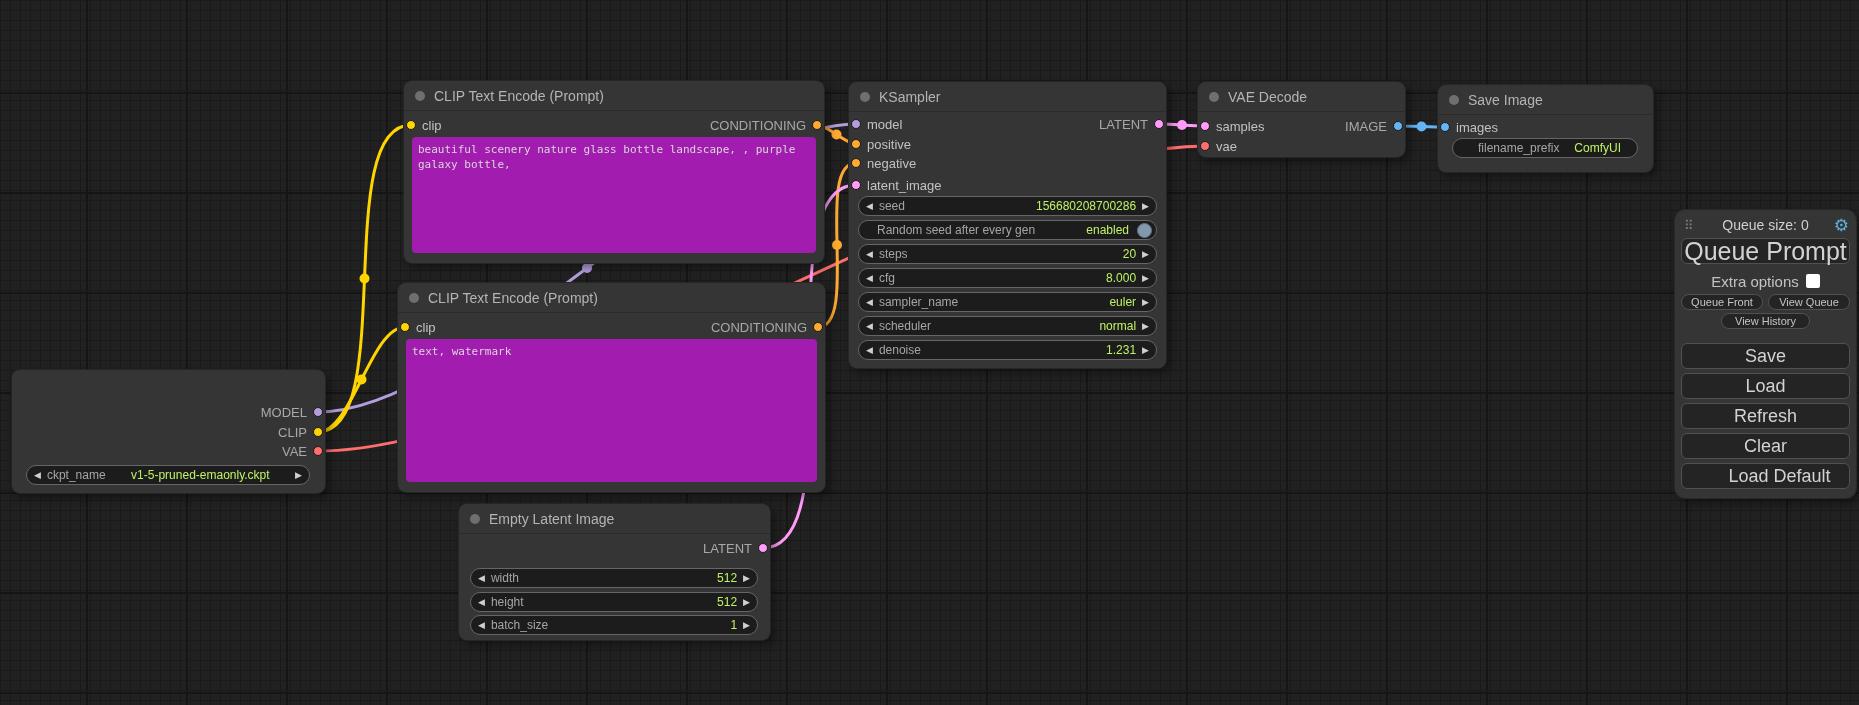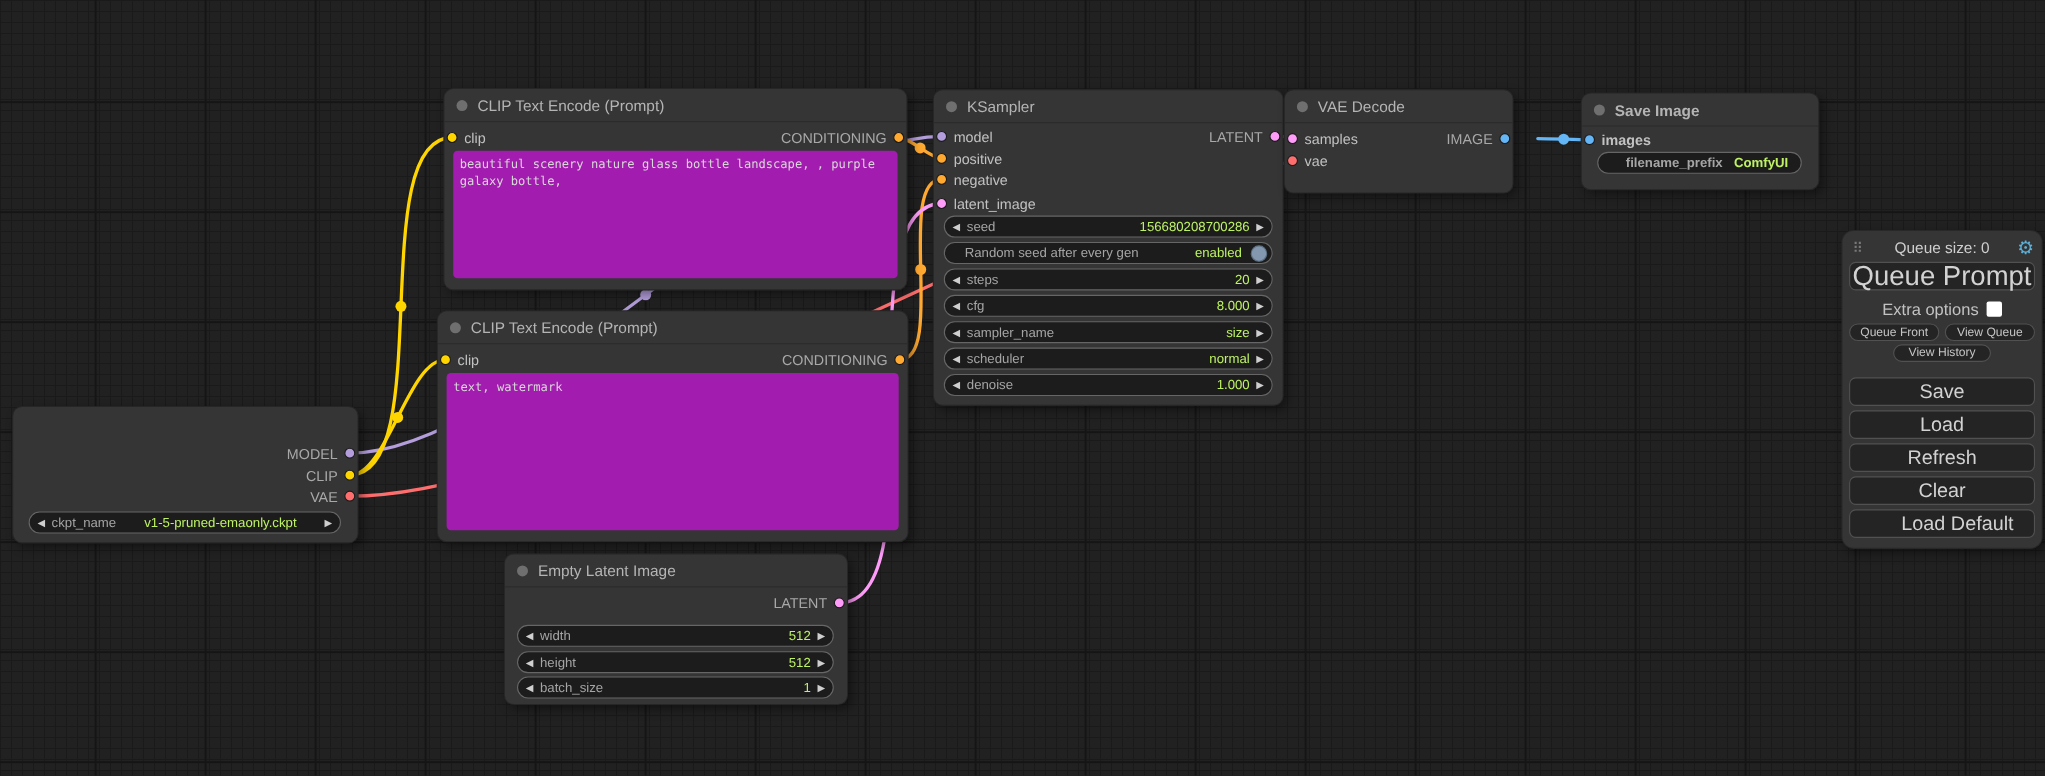--- a/index.html
+++ b/index.html
@@ -230,55 +230,55 @@
   </div>
   <div class="widget" style="left:9px; right:9px; top:186px;">
     <span class="warr">◀</span>
     <span class="wlabel">cfg</span>
     <span class="wval">8.000</span>
     <span class="warr">▶</span>
   </div>
   <div class="widget" style="left:9px; right:9px; top:210px;">
     <span class="warr">◀</span>
     <span class="wlabel">sampler_name</span>
-    <span class="wval">size</span>
+    <span class="wval">euler</span>
     <span class="warr">▶</span>
   </div>
   <div class="widget" style="left:9px; right:9px; top:234px;">
     <span class="warr">◀</span>
     <span class="wlabel">scheduler</span>
     <span class="wval">normal</span>
     <span class="warr">▶</span>
   </div>
   <div class="widget" style="left:9px; right:9px; top:258px;">
     <span class="warr">◀</span>
     <span class="wlabel">denoise</span>
-    <span class="wval">1.000</span>
-    <span class="warr">▶</span>
-  </div>
-</div>
-
-<div class="node" style="left:1168px; top:82px; width:207px; height:93px;">
+    <span class="wval">1.231</span>
+    <span class="warr">▶</span>
+  </div>
+</div>
+
+<div class="node" style="left:1198px; top:82px; width:207px; height:75px;">
   <div class="ntitle">
     <span class="tdot"></span>
     <span>VAE Decode</span>
   </div>
   <div class="row" style="top:34px;">
     <span class="dot in" style="background: rgb(255, 156, 249);"></span>
     <span class="in-label">samples</span>
     <span class="out-label">IMAGE</span>
     <span class="dot out" style="background: rgb(100, 181, 246);"></span>
   </div>
   <div class="row" style="top:54px;">
     <span class="dot in" style="background: rgb(255, 110, 110);"></span>
     <span class="in-label">vae</span>
   </div>
 </div>
 
-<div class="node" style="left:1438px; top:85px; width:215px; height:87px;font-weight:bold;">
+<div class="node" style="left:1438px; top:85px; width:215px; height:87px;">
   <div class="ntitle">
     <span class="tdot"></span>
     <span>Save Image</span>
   </div>
   <div class="row" style="top:32px;">
     <span class="dot in" style="background: rgb(100, 181, 246);"></span>
     <span class="in-label">images</span>
   </div>
   <div class="widget" style="left:14px; right:15px; top:53px;">
     <span class="wlabel" style="margin-left:18px;">filename_prefix</span>

